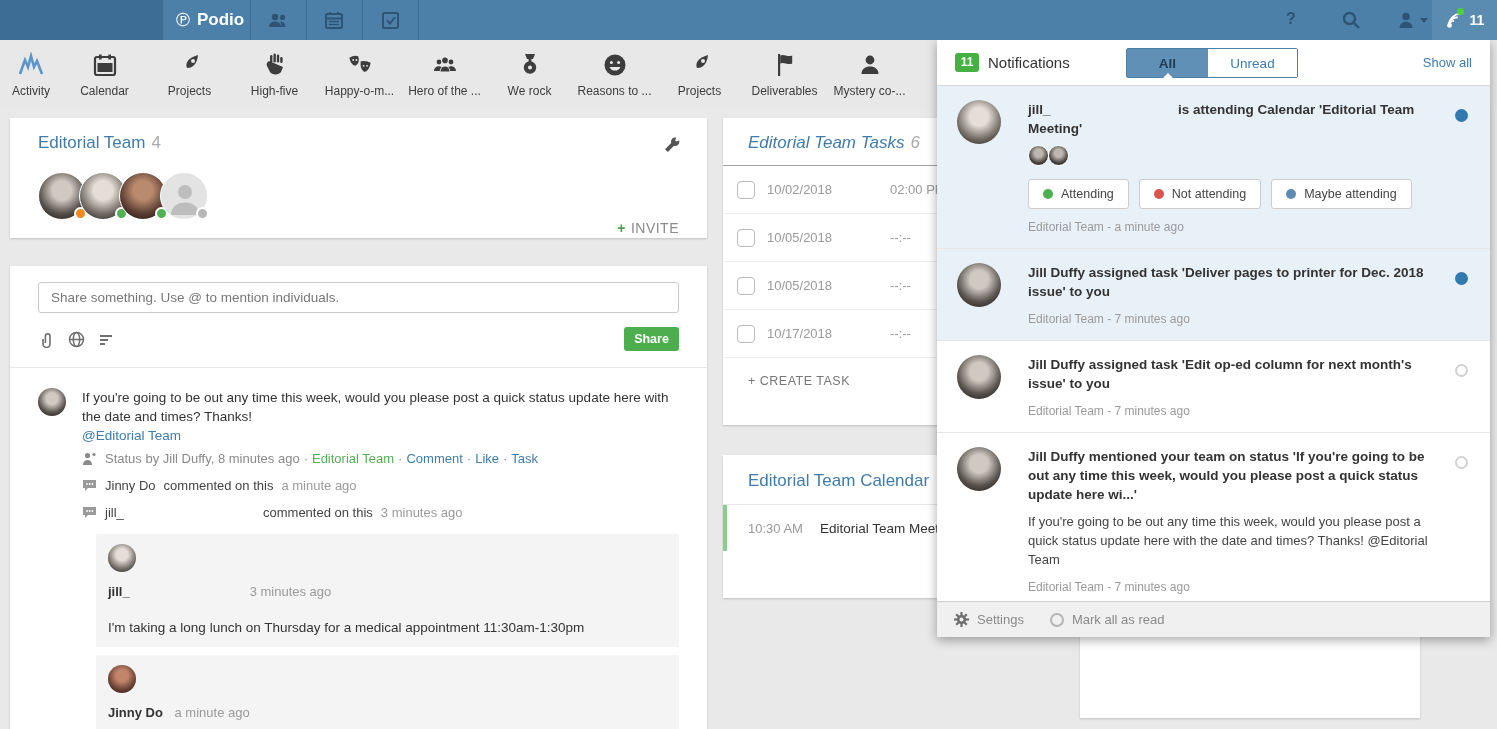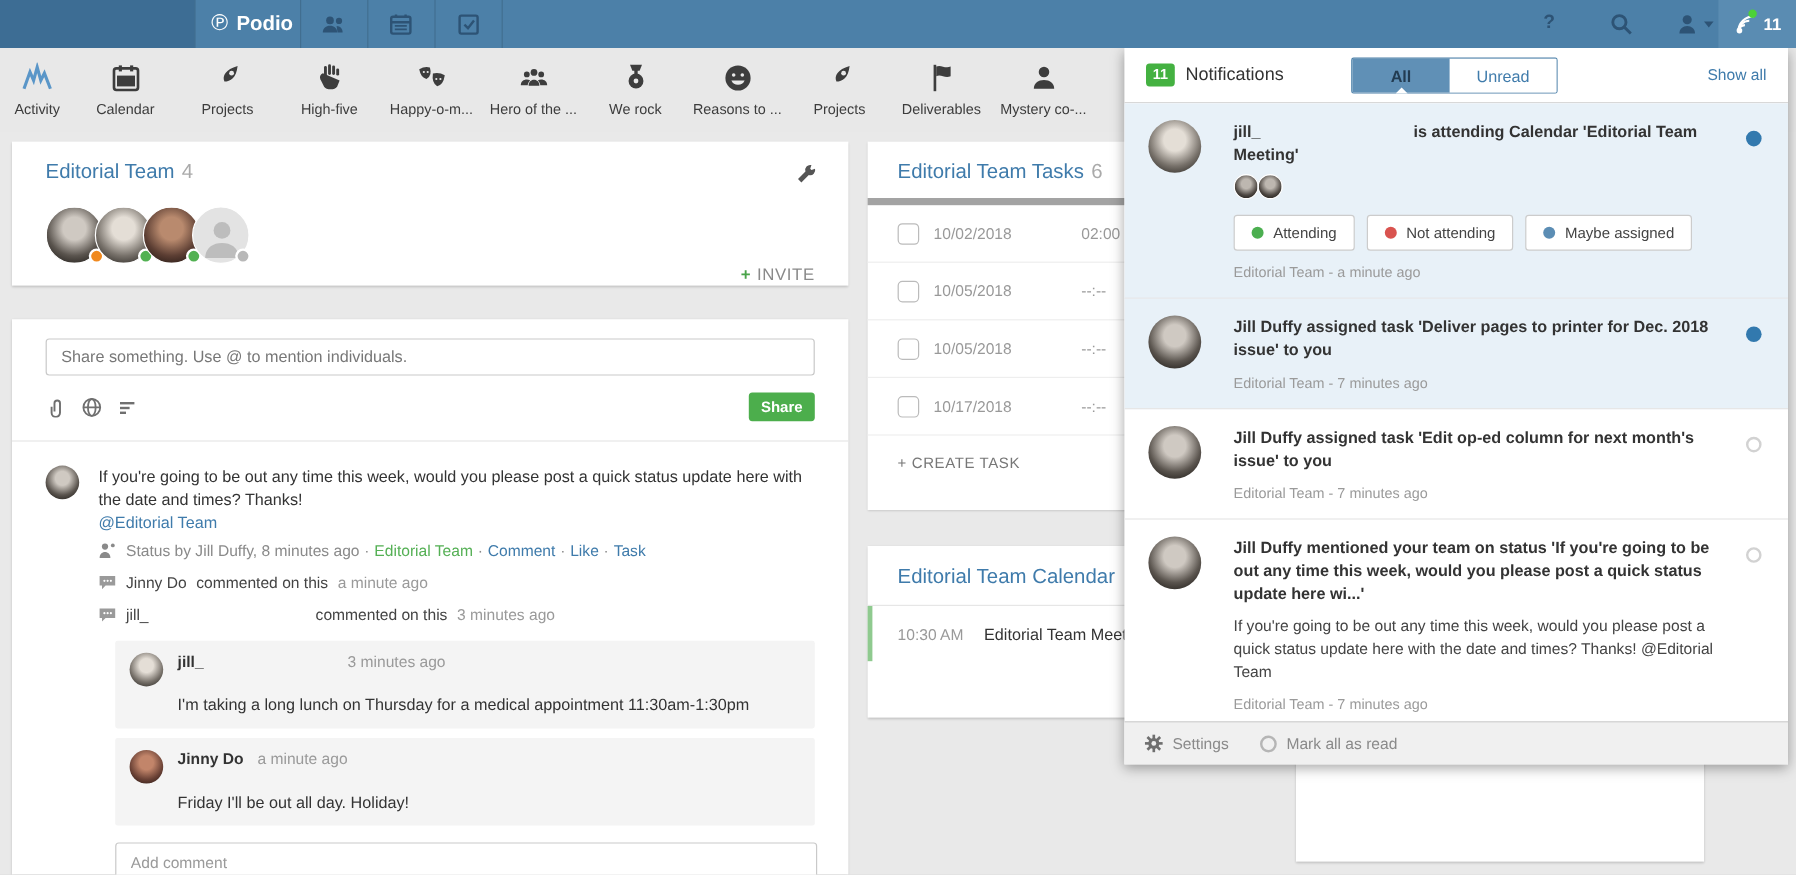--- a/index.html
+++ b/index.html
@@ -61,35 +61,35 @@
   .post-meta { margin-top:6px; font-size:13px; color:#8a8a8a; display:flex; align-items:center; gap:4px; flex-wrap:wrap; }
   .post-meta .ws { color:#55b055; }
   .post-meta a { color:#3f7bab; text-decoration:none; cursor:pointer; }
   .meta-ic { width:15px; height:13px; color:#8a8a8a; margin-right:4px; }
   .summary { display:flex; align-items:center; gap:8px; margin-top:12px; font-size:13px; color:#444; }
   .summary .time { color:#9a9a9a; }
   .bubble-ic { width:15px; height:13px; color:#9a9a9a; }
   .redact-150 { display:inline-block; min-width:150px; }
   .redact-130 { display:inline-block; min-width:130px; }
   .comments { margin-left:58px; margin-top:14px; }
-  .comment { background:#f4f4f4; border-radius:2px; padding:10px 12px 12px; margin-bottom:8px; display:flex; gap:12px; }
+  .comment { background:#f4f4f4; border-radius:2px; padding:10px 12px 12px; margin-bottom:8px; display:flex; gap:12px;flex-direction:column; }
   .c-av { flex:0 0 28px; width:28px; height:28px; border-radius:50%; }
   .c-av.jill { background:radial-gradient(circle at 50% 38%, #e4ded6 0 26%, #77716a 62%, #23201c 95%); }
   .c-av.jinny { background:radial-gradient(circle at 50% 38%, #c2856a 0 26%, #6b4236 62%, #241512 95%); }
   .c-head { font-size:13px; }
   .c-name { font-weight:bold; color:#333; }
   .c-time { color:#9a9a9a; margin-left:8px; }
   .c-text { margin-top:21px; font-size:13.5px; color:#333; }
   .add-comment { margin-left:58px; margin-top:14px; }
   .add-comment input { width:585px; height:52px; border:1px solid #c9c9c9; border-radius:3px; padding:10px 12px 30px; font-size:13px; color:#333; font-family:"Liberation Sans",sans-serif; }
   .add-comment input::placeholder { color:#9a9a9a; }
   
   #tasks-card { left:723px; top:118px; width:337px; height:307px; }
-  .t-head { padding:15px 0 12px 25px; border-bottom:6px solid #a3a3a3; }
-  .task-row { display:flex; align-items:center; height:48px; padding-left:25px; border-bottom:1px solid #eee; }
+  .t-head { padding:15px 0 12px 25px; border-bottom:1px solid #a3a3a3;font-style:italic; }
+  .task-row { display:flex; align-items:center; height:48px; padding-left:14px; border-bottom:1px solid #eee; }
   .checkbox { width:18px; height:18px; border:1px solid #bbb; border-radius:4px; background:#fff; margin-right:12px; flex:0 0 18px; cursor:pointer; }
   .t-date { color:#999; width:80px; font-size:13px; }
   .t-time { color:#999; width:60px; font-size:13px;margin-left:43px; }
   .t-text { color:#333; font-size:13.5px; white-space:nowrap; overflow:hidden; }
   .create-task { padding:16px 0 0 25px; color:#777; font-size:12.5px; letter-spacing:.5px; cursor:pointer; }
   
   #cal-card { left:723px; top:455px; width:337px; height:143px; }
   .cal-head { padding:16px 0 13px 25px; border-bottom:1px solid #e6e6e6; }
   .event-row { position:relative; display:flex; align-items:center; height:46px; padding-left:25px; }
   .event-row::before { content:""; position:absolute; left:0; top:0; bottom:0; width:4px; background:#8fca8f; }
@@ -492,21 +492,21 @@
           <button class="rsvp-btn">
             <span class="rsvp-dot" style="background: rgb(76, 175, 80);"></span>
             <span>Attending</span>
           </button>
           <button class="rsvp-btn">
             <span class="rsvp-dot" style="background: rgb(217, 83, 79);"></span>
             <span>Not attending</span>
           </button>
           <button class="rsvp-btn">
             <span class="rsvp-dot" style="background: rgb(91, 141, 180);"></span>
-            <span>Maybe assigned</span>
+            <span>Maybe attending</span>
           </button>
         </div>
         <div class="n-meta">Editorial Team - a minute ago</div>
         <span class="n-dot filled"></span>
       </div>
 
       <div class="n-item unread">
         <span class="n-av"></span>
         <div class="n-title">Jill Duffy assigned task 'Deliver pages to printer for Dec. 2018 issue' to you</div>
         <div class="n-meta">Editorial Team - 7 minutes ago</div>

